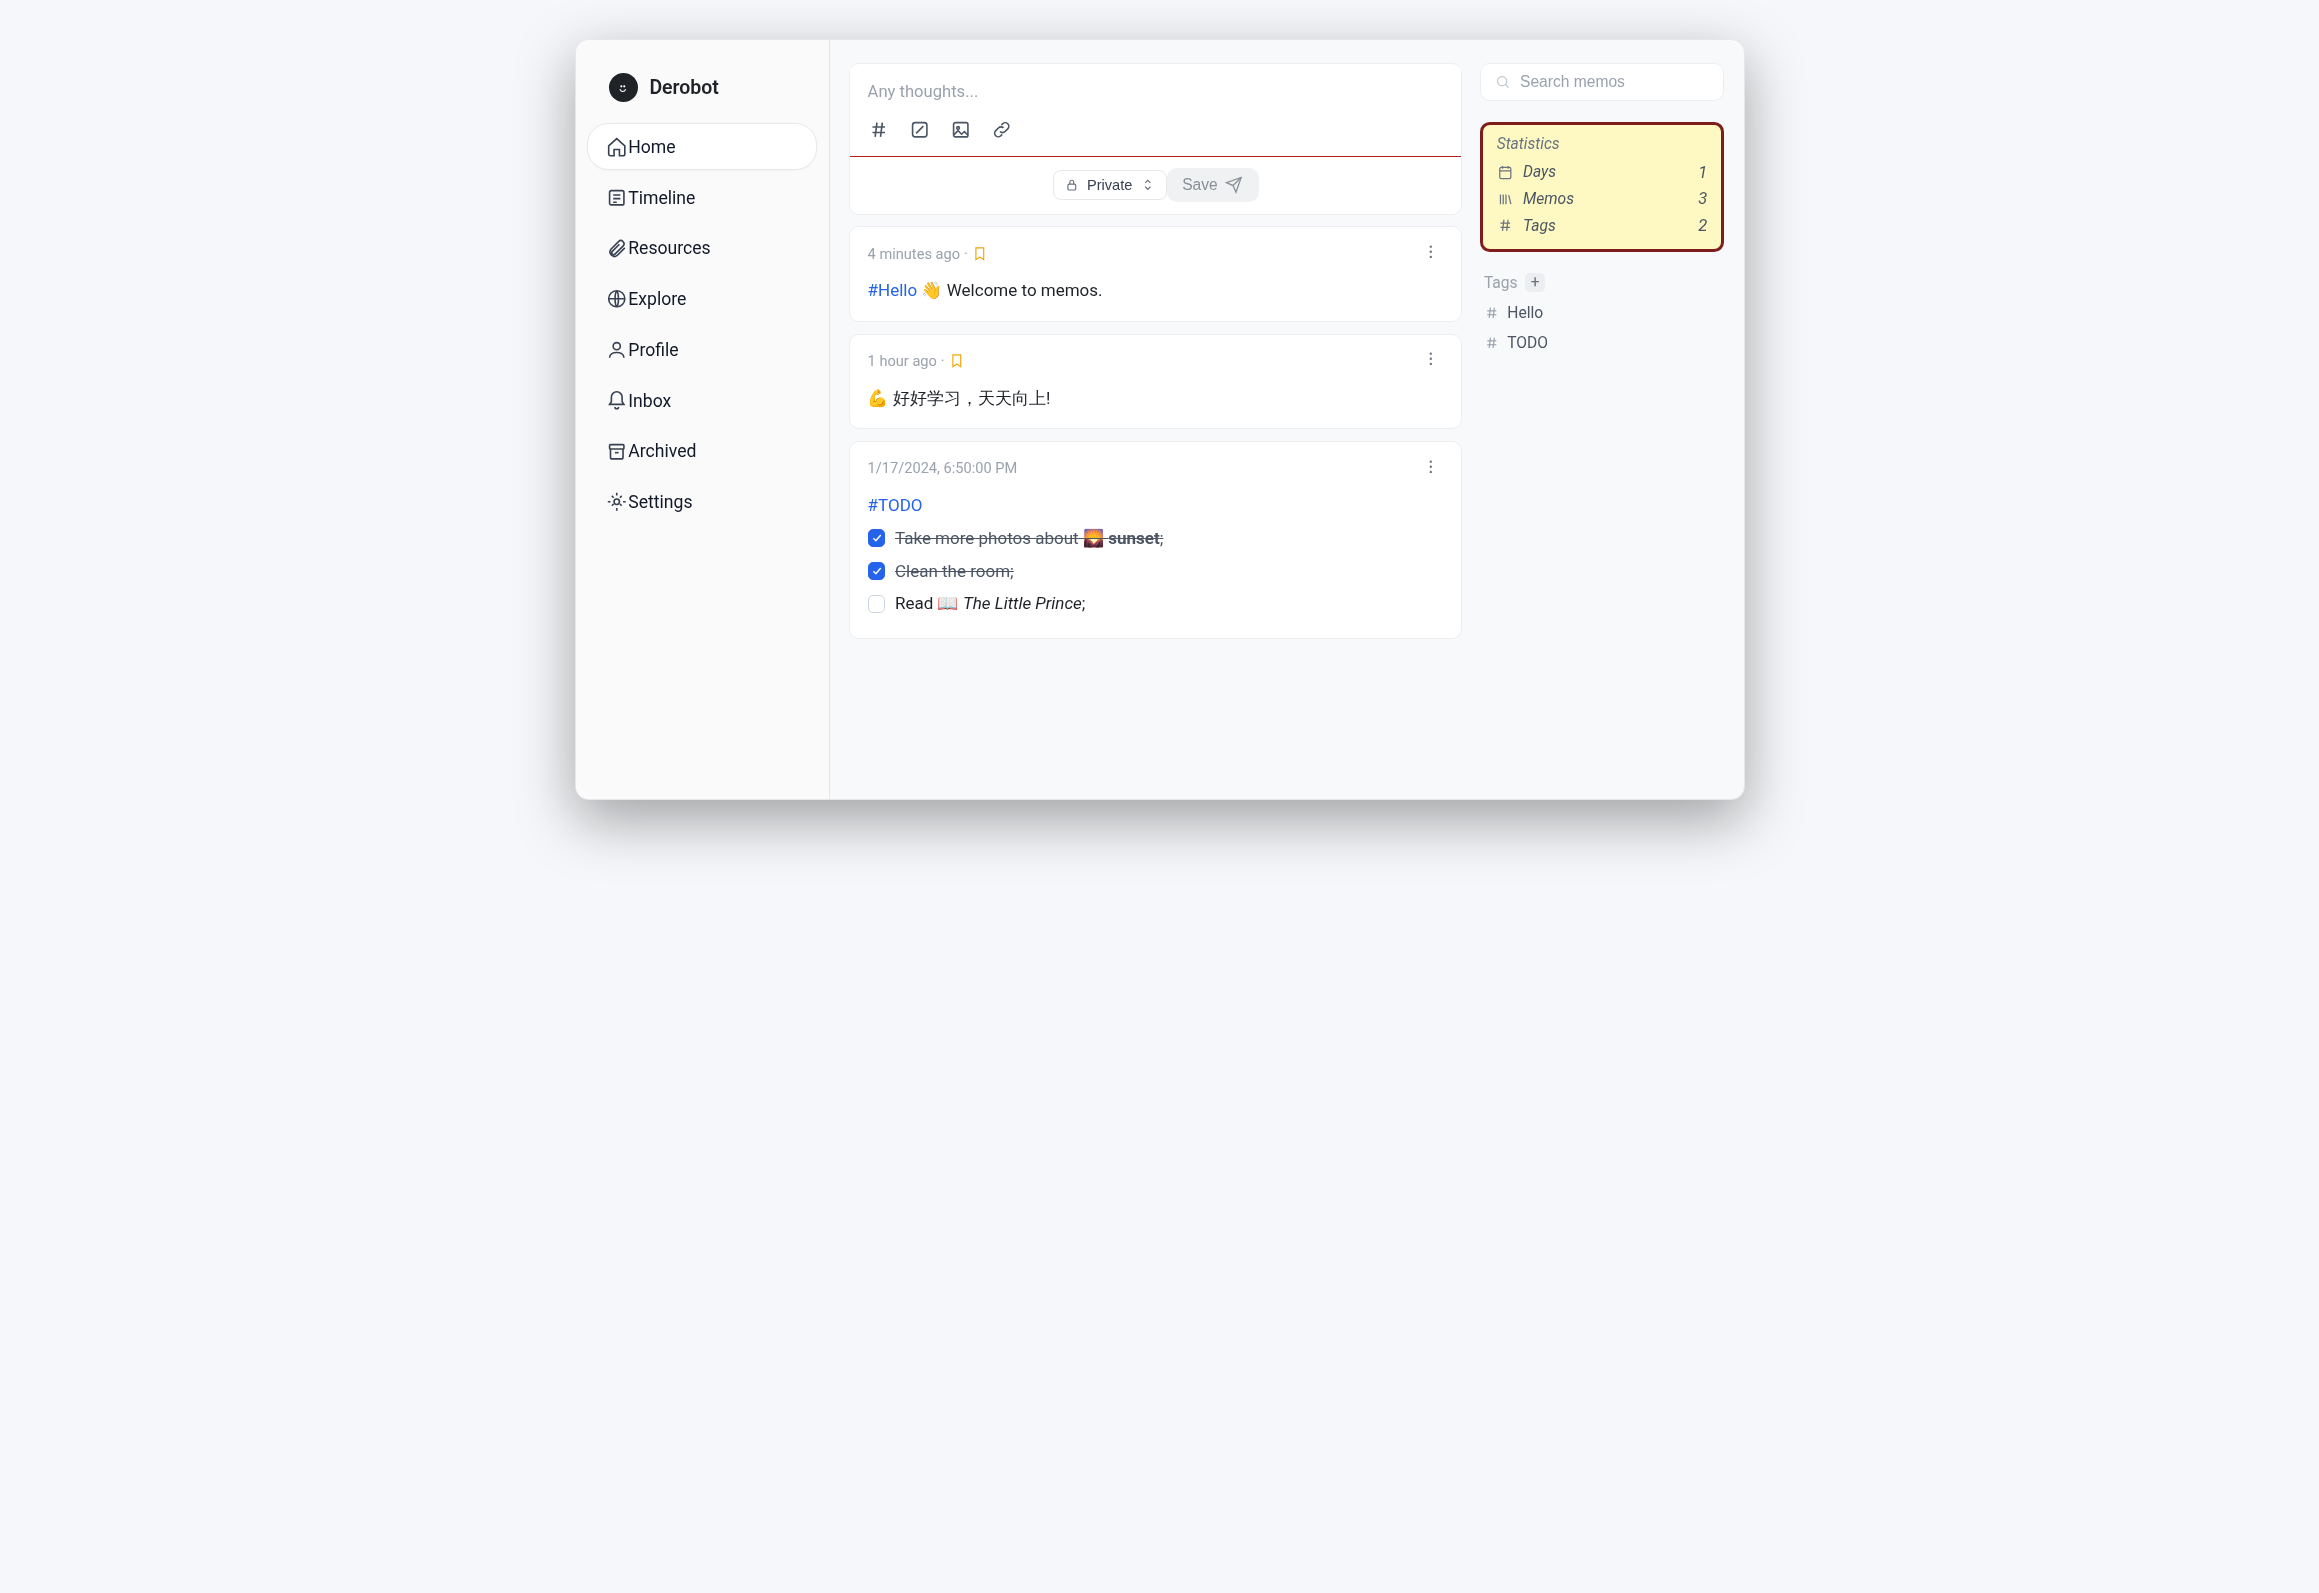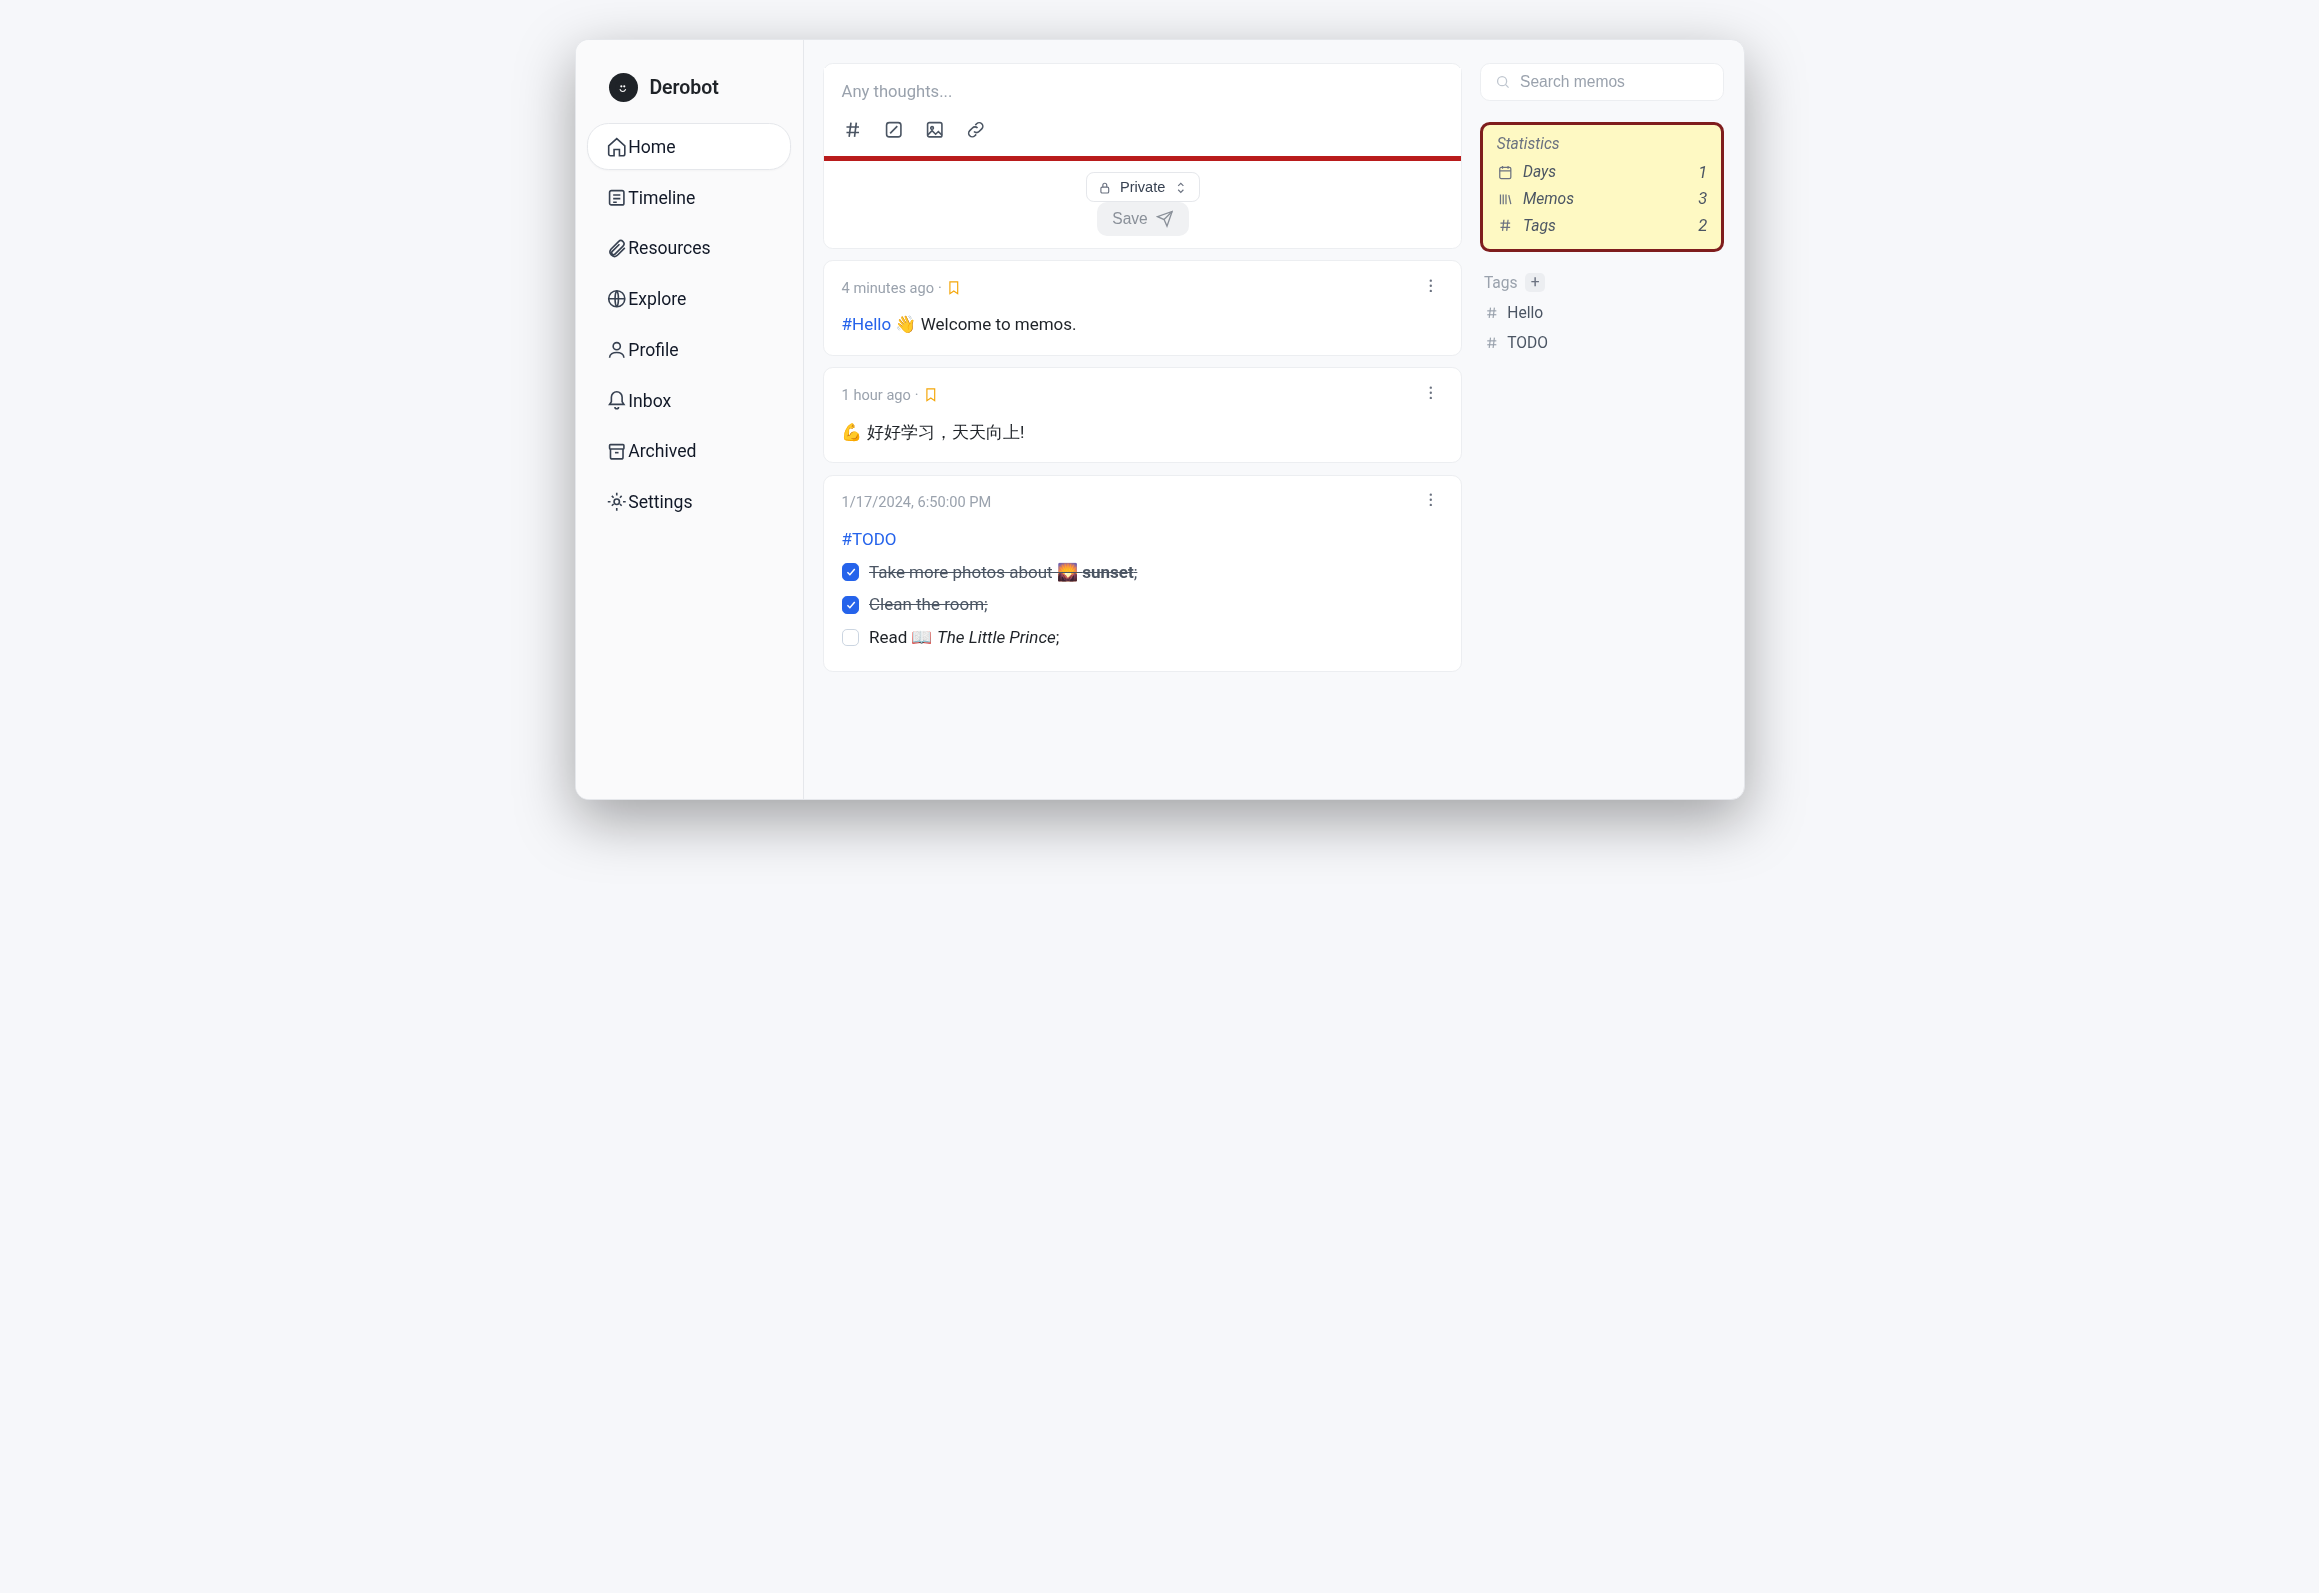--- a/index.html
+++ b/index.html
@@ -16,21 +16,21 @@
   width: 1170px;
   background: #f8f9fb;
   border: 1px solid #e5e7eb;
   border-radius: 13.7px;
   box-shadow: 0 19.5px 59px rgba(0,0,0,0.35);
   display: flex;
   overflow: hidden;
   min-height: 761px;
 }
 .sidebar {
-  width: 228px;
+  width: 254px;
   background: #fafafb;
   border-right: 1px solid #e5e7eb;
   padding: 27px 11.7px 11.7px 11.7px;
 }
 .brand {
   display: flex;
   align-items: center;
   gap: 11.7px;
   padding: 5.9px 13.7px 15.6px 21.5px;
 }
@@ -73,24 +73,23 @@
   font-size:16.6px; color:#1f2328;
   font-family:inherit;
 }
 .composer textarea::placeholder { color:#9aa2ad; }
 .composer-toolbar {
   display:flex; gap:19.5px; padding:5.9px 17.6px 15.6px 17.6px;
 }
 .toolbar-icon { width:21.5px; height:21.5px; cursor:pointer; color:#4b5563; display:flex; align-items:center; justify-content:center; }
 .toolbar-icon svg { width:21.5px; height:21.5px; stroke:#4b5563; stroke-width:1.8; fill:none; }
 .composer-footer {
-  display:flex; justify-content:flex-end; align-items:center;
-  border-top:5px solid #b91c1c;
+  display:flex; justify-content:center; align-items:center;
+  border-top:1px solid #b91c1c;
   padding:11.7px 13.7px;
-  flex-direction:column;
 }
 .visibility-btn {
   display:flex; align-items:center; gap:7.8px;
   border:1px solid #e5e7eb; border-radius:7.8px;
   padding:5.9px 9.8px; font-size:14.6px; color:#374151;
   background:#fff; cursor:pointer;
 }
 .visibility-btn svg { width:15.6px; height:15.6px; stroke:#6b7280; stroke-width:1.8; fill:none; }
 .save-btn {
   display:flex; align-items:center; gap:7.8px;

